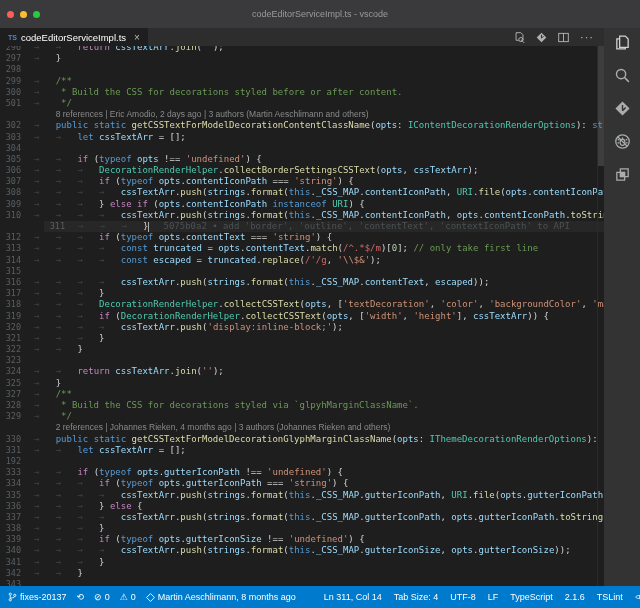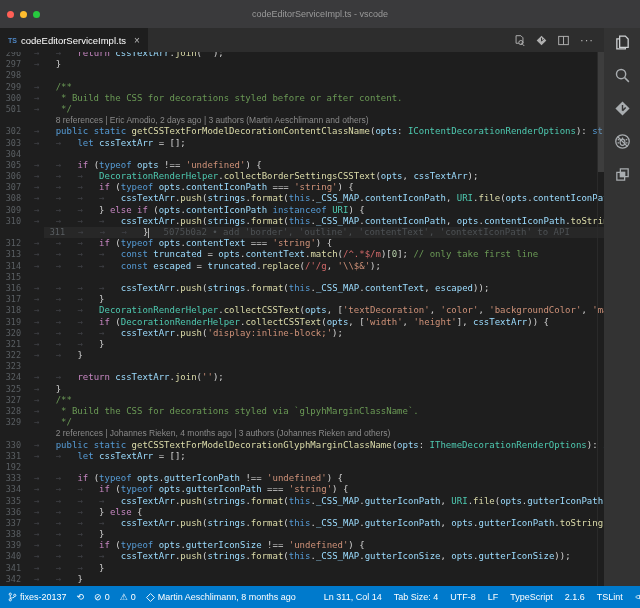--- a/index.html
+++ b/index.html
@@ -12,21 +12,21 @@
   .lights { display:flex; gap:6px; margin-left:7px; }
   .light { width:7px; height:7px; border-radius:50%; }
   .light.r{ background:#ff5f56; } .light.y{ background:#ffbd2e; } .light.g{ background:#27c93f; }
   .win-title { position:absolute; left:0; right:0; text-align:center; font-size:9px; color:#9a9a9a; line-height:14px; }
 
   
   .main { flex:1 1 auto; display:flex; min-height:0; }
   .editor-col { width:604px; display:flex; flex-direction:column; min-width:0; }
 
   
-  .tabbar { height:24px; background:#2d2d2d; display:flex; align-items:stretch; flex:0 0 auto; }
+  .tabbar { height:18px; background:#2d2d2d; display:flex; align-items:stretch; flex:0 0 auto; }
   .tab { background:#1e1e1e; display:flex; align-items:center; gap:4px; padding:0 8px; min-width:118px; }
   .tab-ficon { font-size:7px; font-weight:bold; color:#4f87c5; }
   .tab-label { font-size:9.5px; color:#ffffff; }
   .tab-close { font-size:10px; color:#b9b9b9; margin-left:4px; }
   .tab-actions { margin-left:auto; display:flex; align-items:center; gap:11px; padding-right:10px; }
   .tab-actions svg { display:block; }
   .ellipsis { color:#bdbdbd; font-size:11px; letter-spacing:1px; line-height:10px; }
 
   
   .editor { flex:1 1 auto; position:relative; background:#1e1e1e; overflow:hidden; }

